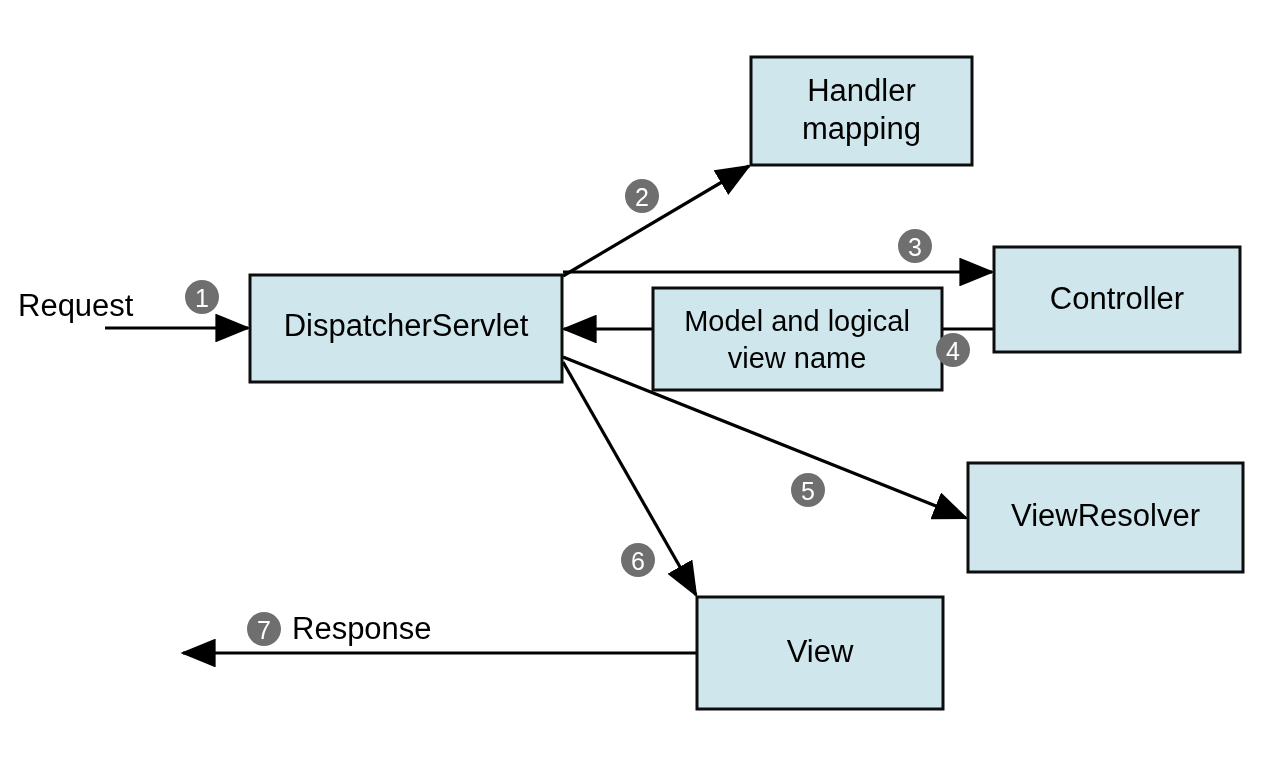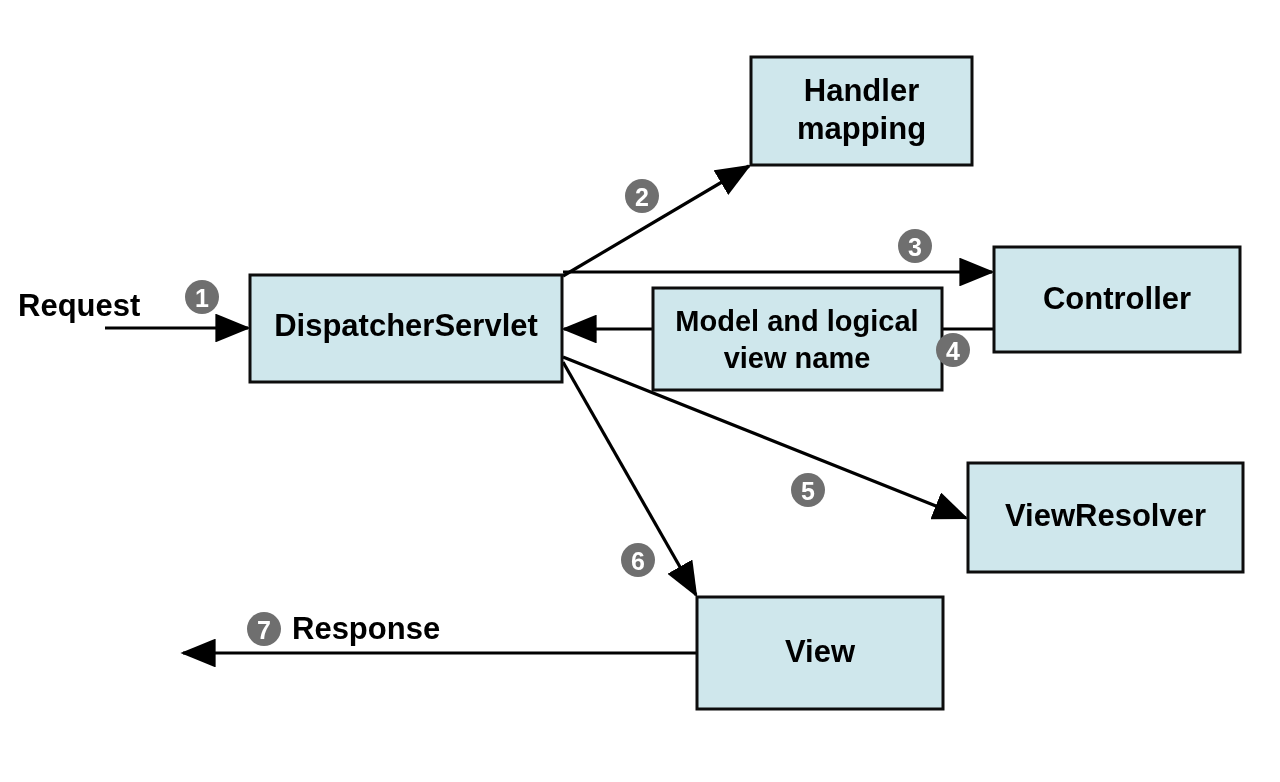--- a/index.html
+++ b/index.html
@@ -12,21 +12,20 @@
     width: 1280px;
     height: 782px;
     font-family: "Liberation Sans", sans-serif;
     overflow: hidden;
   }
   #diagram-root {
     position: relative;
     width: 1280px;
     height: 598px;
     background: #ffffff;
-    font-weight: bold;
   }
   svg.diagram-canvas {
     position: absolute;
     left: 0;
     top: 0;
     width: 1280px;
     height: 782px;
     display: block;
   }
   .node-box {

